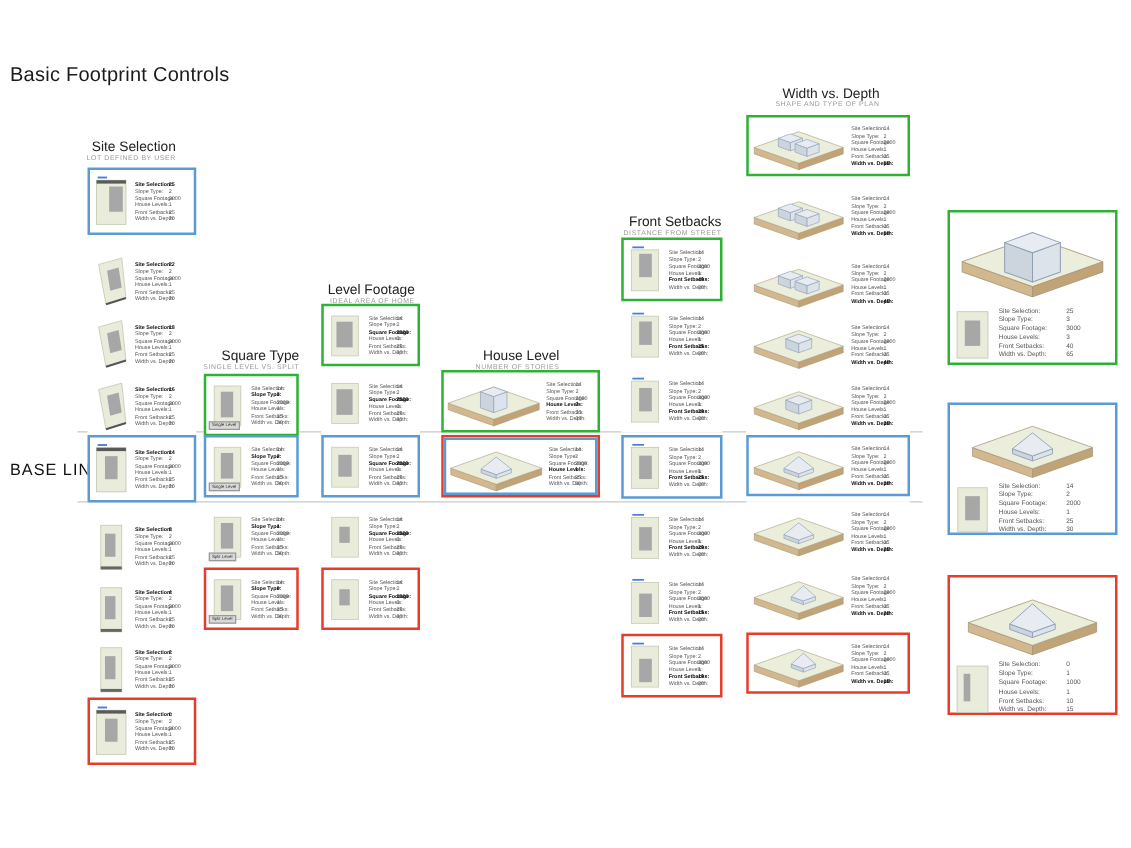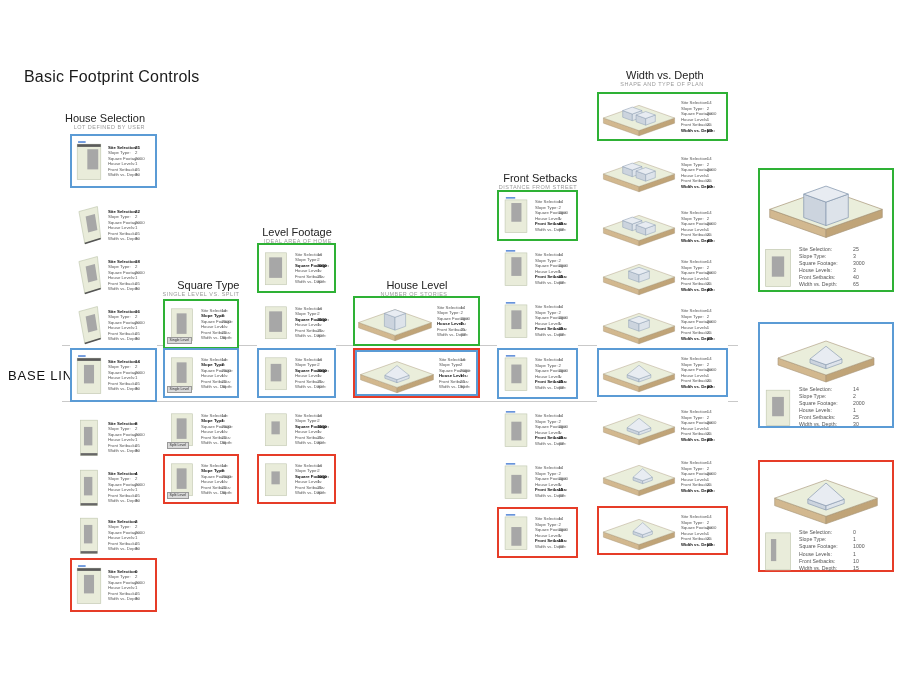--- a/index.html
+++ b/index.html
@@ -2,21 +2,21 @@
 <html><head>
 <meta charset="utf-8">
 <style>
   html,body{margin:0;padding:0;}
   body{
     width:905px;height:678px;position:relative;background:#ffffff;
     font-family:"Liberation Sans", sans-serif;overflow:hidden;
   }
   #page-title{
     position:absolute;left:8px;top:52px;font-size:16px;font-weight:normal;
-    color:#1a1a1a;margin:16px;letter-spacing:.2px;
+    color:#1a1a1a;margin:0;letter-spacing:.2px;
   }
   #baseline-label{
     position:absolute;left:8px;top:368px;font-size:13px;color:#111;letter-spacing:.8px;
   }
   .rule{position:absolute;left:62px;width:676px;height:1px;background:#c9c9c9;}
   .col-hdr{position:absolute;transform:translateX(-50%);text-align:right;white-space:nowrap;}
   .col-title{font-size:11px;color:#222;line-height:1.1;}
   .col-sub{font-size:5.5px;color:#9a9a9a;letter-spacing:.5px;line-height:1.3;}
   .card{
     position:absolute;box-sizing:border-box;border:2px solid transparent;
@@ -44,21 +44,21 @@
 </style>
 </head>
 <body style="--green: #2eb135; --blue: #5b9bd5; --red: #e63c28;">
 
 <h1 id="page-title">Basic Footprint Controls</h1>
 <div id="baseline-label">BASE LINE</div>
 <div class="rule" style="top:345px;"></div>
 <div class="rule" style="top:401px;"></div>
 <div id="diagram">
     <div class="col-hdr" style="left:105px;top:112px">
-    <div class="col-title">House Selection</div>
+    <div class="col-title">Site Selection</div>
     <div class="col-sub">LOT DEFINED BY USER</div>
     </div>
     <div class="card b-blue" style="left:70px;top:134px;width:87px;height:54px">
       <div class="thumbwrap">
         <svg width="30" height="42" viewBox="0 0 34 50" preserveAspectRatio="xMidYMid meet">
           <rect x="3" y="5" width="28" height="42" fill="#e9ecda" stroke="#c2c9b2" stroke-width="0.8"></rect>
           <rect x="3" y="5" width="28" height="3.2" fill="#5a5a5a"></rect>
           <rect x="4" y="1.5" width="9" height="1.8" fill="#4a7fd4"></rect>
           <rect x="15" y="11" width="13" height="24" fill="#a7a7a7"></rect>
         </svg>

